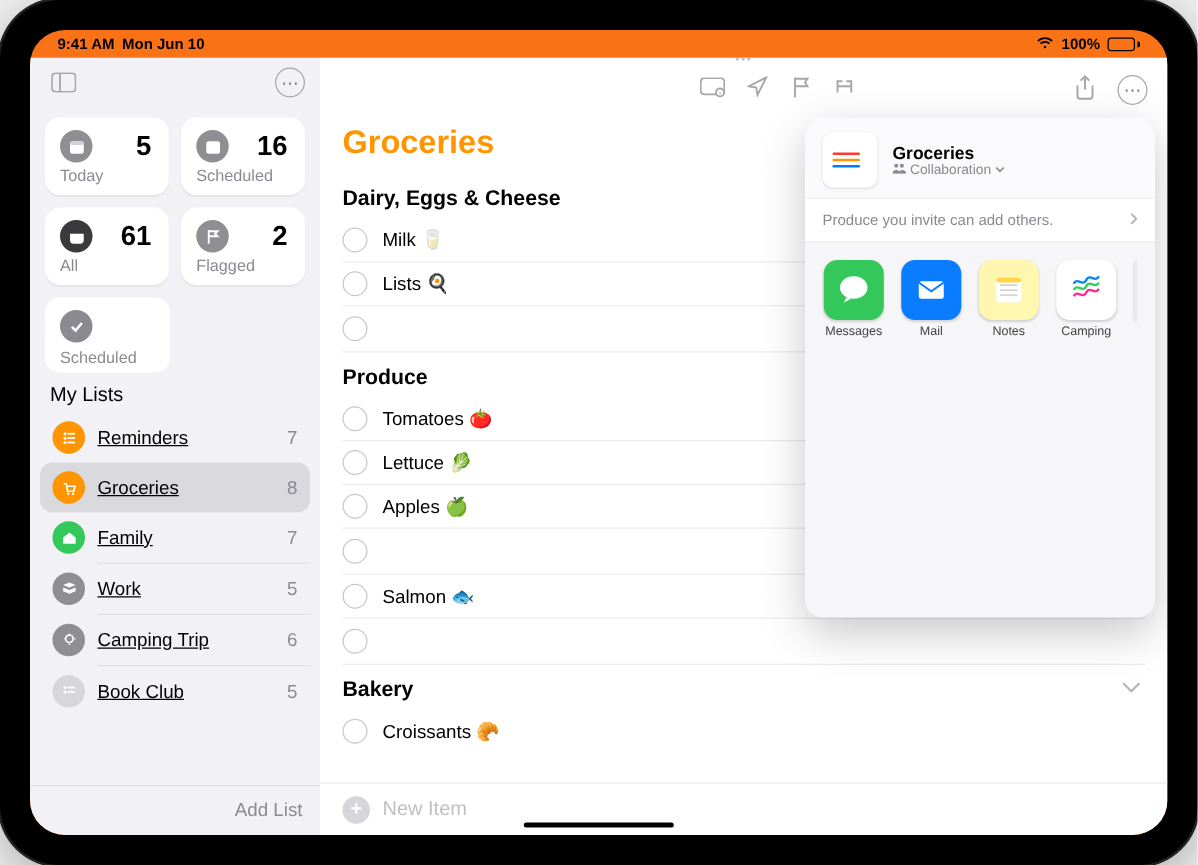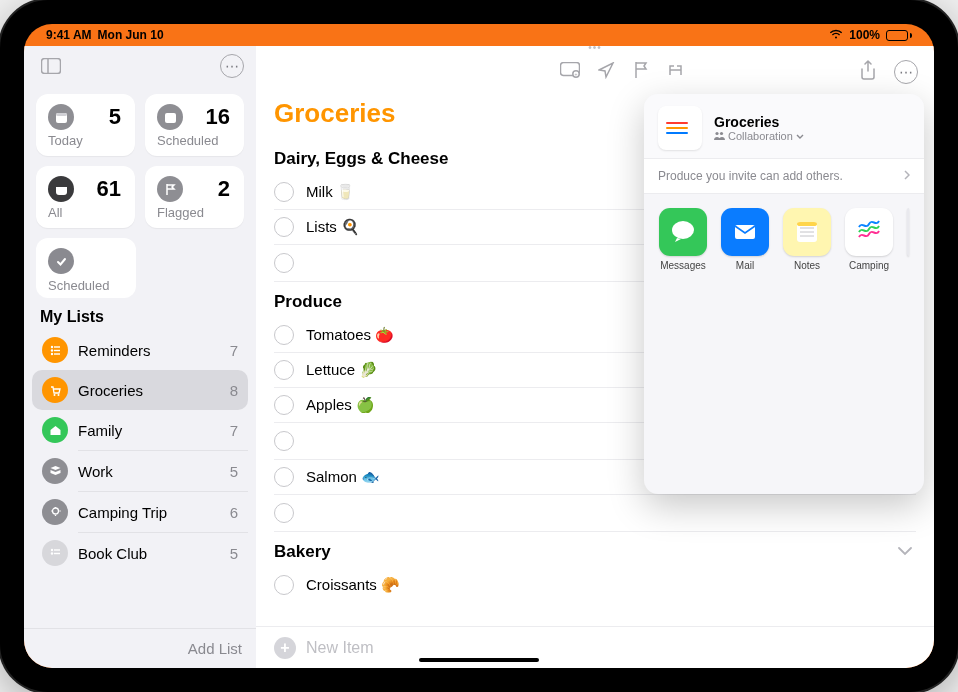--- a/index.html
+++ b/index.html
@@ -107,35 +107,35 @@
     padding: 10px 12px 8px 12px;
     height: 60px;
     width: 100px;
   }
   .completed-card .icon {
     width: 26px; height: 26px; border-radius: 50%;
     background: #8a8a90; display: inline-flex; align-items: center;
     justify-content: center; color: #fff;
   }
   .completed-card .label { font-size: 13px; color: #8a8a90; margin-top: 4px; }
-  .mylists-title { font-size: 16px; font-weight: 700; padding: 6px 16px 4px; }
+  .mylists-title { font-size: 16px; font-weight: 400; padding: 6px 16px 4px; }
   .list-rows { flex: 1; overflow-y: auto; padding: 0 8px; }
   .list-row {
     height: 40px;
     display: flex; align-items: center;
     padding: 0 10px;
     border-radius: 10px;
     gap: 10px;
   }
   .list-row .rowicon {
     width: 26px; height: 26px; border-radius: 50%;
     display: inline-flex; align-items: center; justify-content: center;
     color: #fff; font-size: 13px;
   }
-  .list-row .name { flex: 1; font-size: 15px; }
+  .list-row .name { flex: 1; font-size: 15px; text-decoration: underline; }
   .list-row .count { font-size: 15px; color: #8a8a90; }
   .list-row.selected { background: #d9d9de; }
   .row-divider { border-top: 1px solid #e2e2e6; margin-left: 46px; }
   .sidebar-footer {
     height: 40px; display: flex; justify-content: flex-end;
     align-items: center; padding: 0 14px;
     color: #8a8a90; font-size: 15px;
     border-top: 1px solid #e2e2e6;
   }
   .main {

